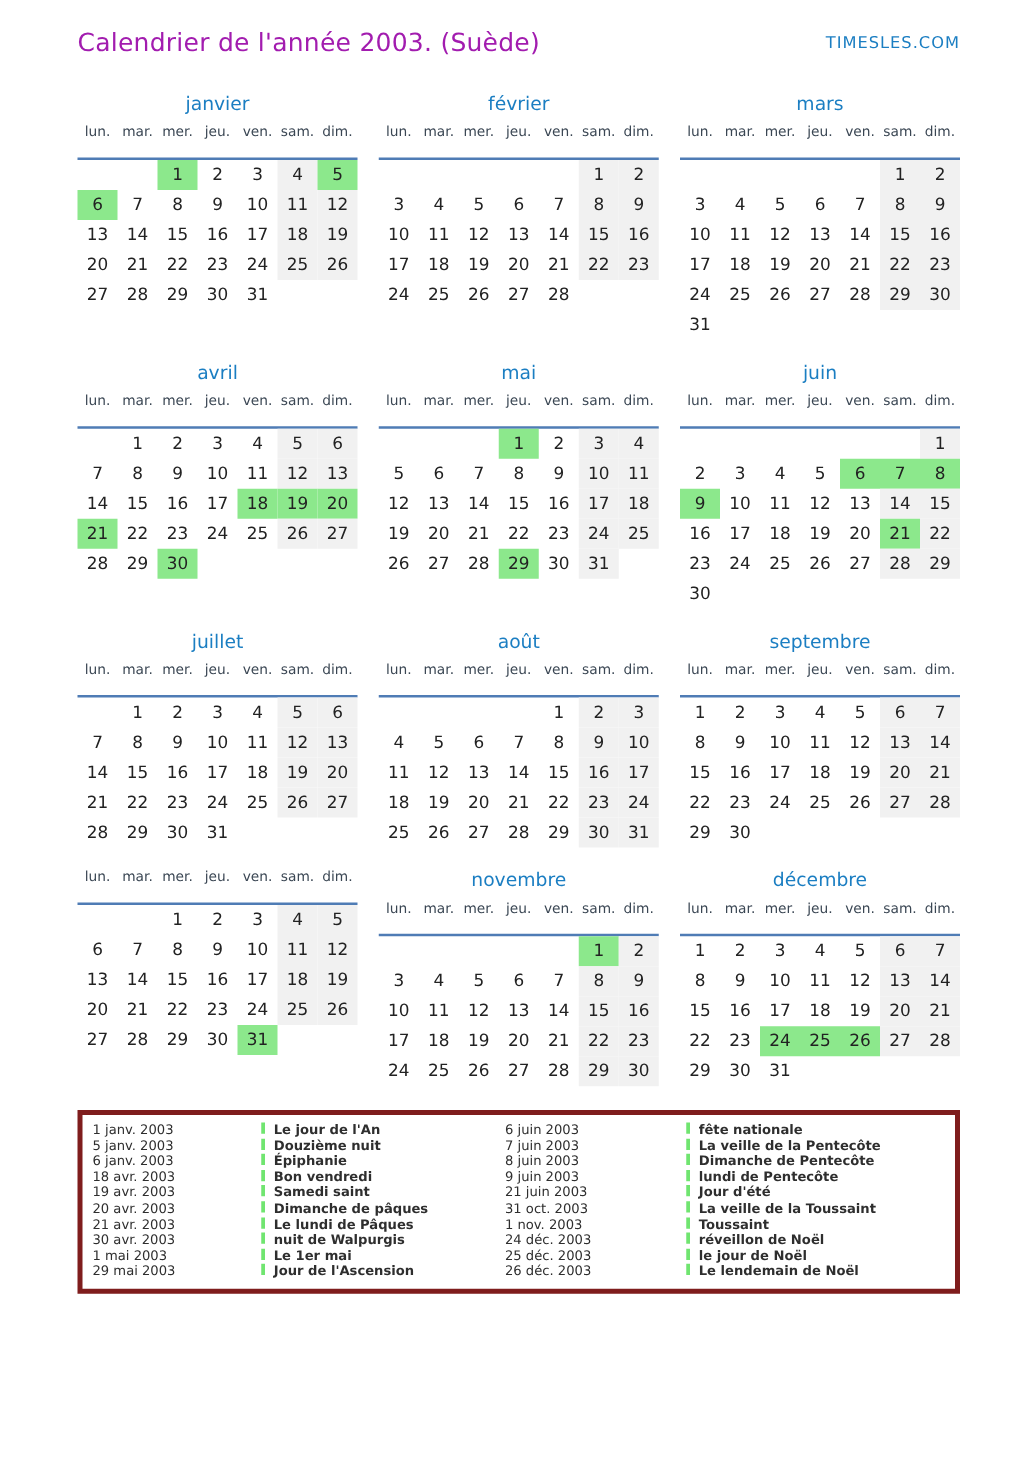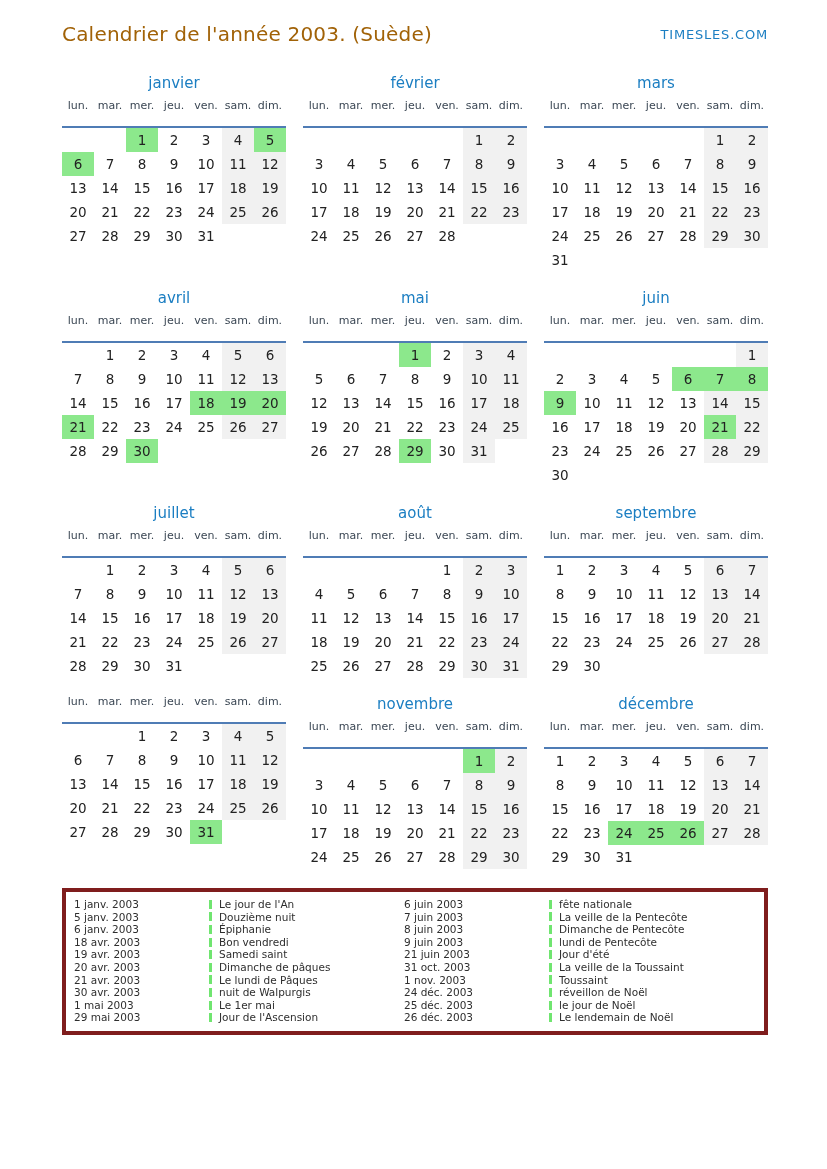--- a/index.html
+++ b/index.html
@@ -15,21 +15,21 @@
   *{margin:0;padding:0;box-sizing:border-box;}
   body{
     width:827px;height:1169px;
     background:#ffffff;
     font-family:"DejaVu Sans","Liberation Sans",sans-serif;
     color:var(--ink);
     position:relative;
   }
   .page{position:absolute;left:62px;top:22px;width:706px;}
   .header{display:flex;justify-content:space-between;align-items:flex-start;margin-bottom:28px;}
-  .title{font-size:20px;font-weight:normal;color:#a16207;letter-spacing:0.2px;}
+  .title{font-size:20px;font-weight:normal;color:#a21caf;letter-spacing:0.2px;}
   .site{font-size:13px;color:var(--accent);text-decoration:none;letter-spacing:0.8px;margin-top:5px;cursor:pointer;}
   .months{display:grid;grid-template-columns:repeat(3,1fr);column-gap:13px;row-gap:26px;gap:17px;}
   .month-block{}
   .month-title{color:var(--accent);text-align:center;font-size:15px;margin-bottom:7px;}
   .weekrow{display:grid;grid-template-columns:repeat(7,1fr);border-bottom:2px solid var(--underline);padding-bottom:14px;}
   .wd{text-align:center;font-size:11px;color:var(--weekday);}
   .days{display:grid;grid-template-columns:repeat(7,1fr);grid-auto-rows:24px;}
   .cell{text-align:center;line-height:24px;font-size:13.5px;color:var(--daytext);}
   .cell.we{background:var(--weekend);}
   .cell.hl{background:var(--hl);}
@@ -37,21 +37,21 @@
     border:4px solid #7f1d1d;
     margin-top:19px;
     padding:6px 8px 7px 8px;
     display:grid;
     grid-template-columns:135px 195px 145px 1fr;
     font-size:10.5px;
     line-height:12.6px;
     color:#2e2e2e;
   }
   .lg-date{white-space:nowrap;}
-  .lg-name{white-space:nowrap;display:flex;align-items:center;}
+  .lg-name{white-space:nowrap;display:flex;font-weight:bold;}
   .lg-bar{display:inline-block;width:3px;height:9px;background:var(--bar);margin-right:7px;flex:none;}
 </style>
 </head>
 <body>
 
 <div class="page">
   <div class="header">
     <h1 class="title">Calendrier de l'année 2003. (Suède)</h1>
     <a class="site">TIMESLES.COM</a>
   </div>

